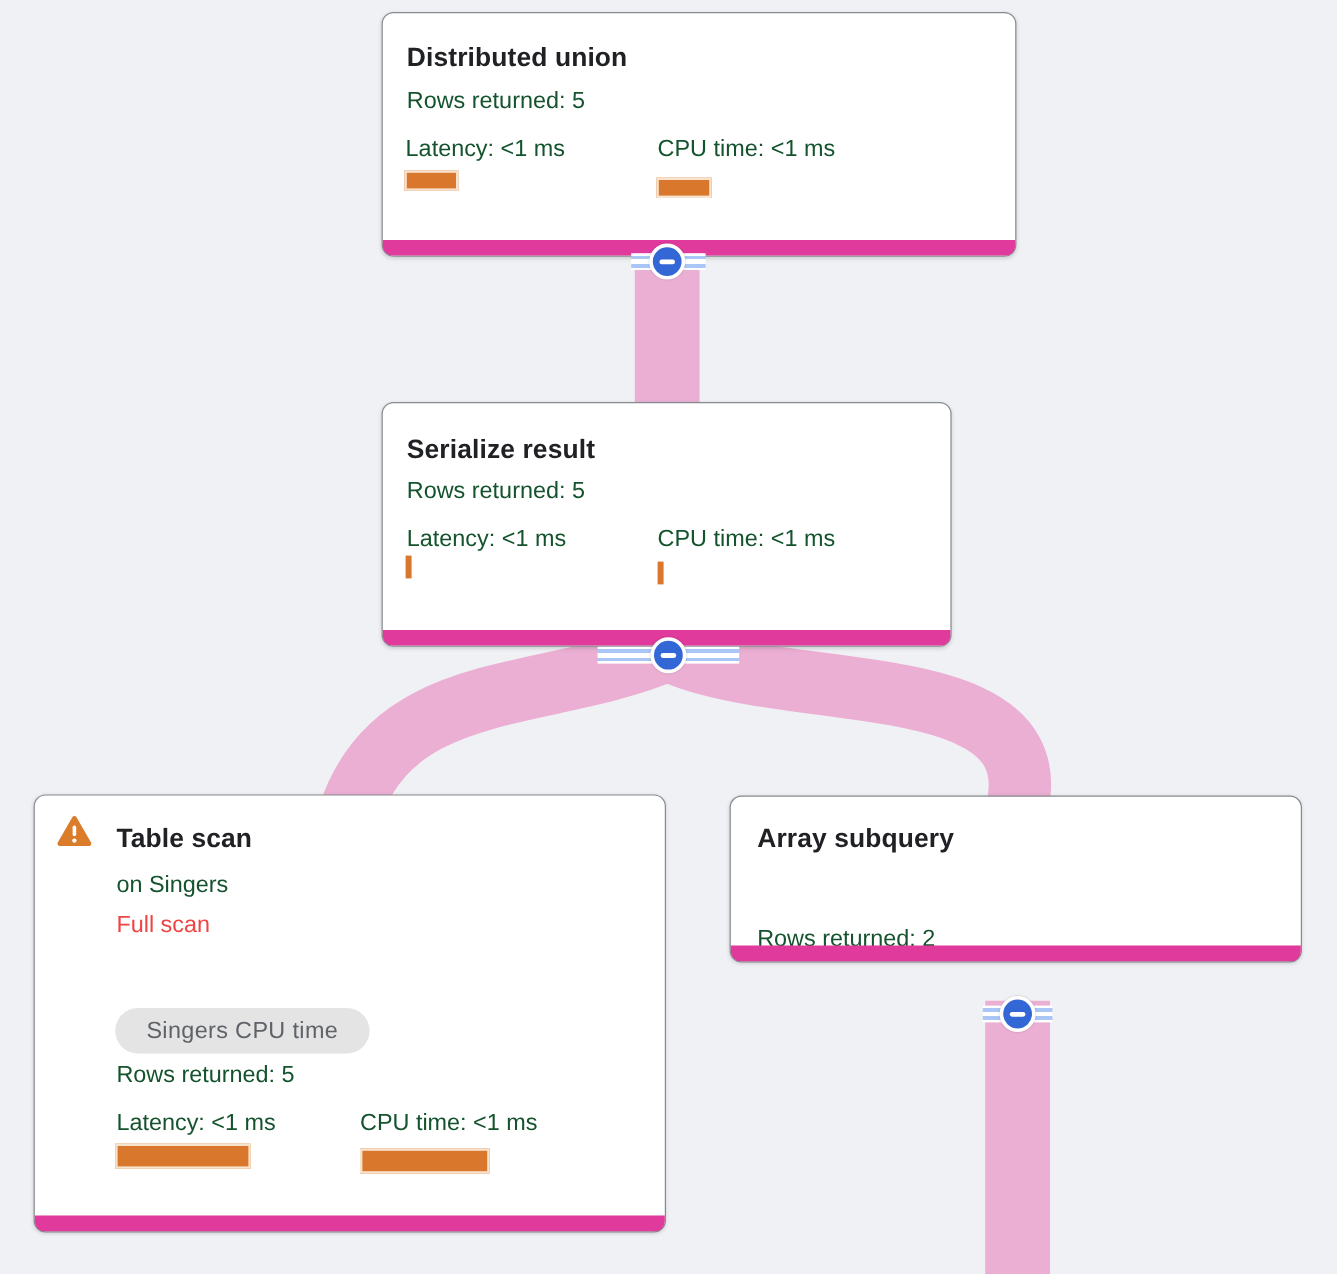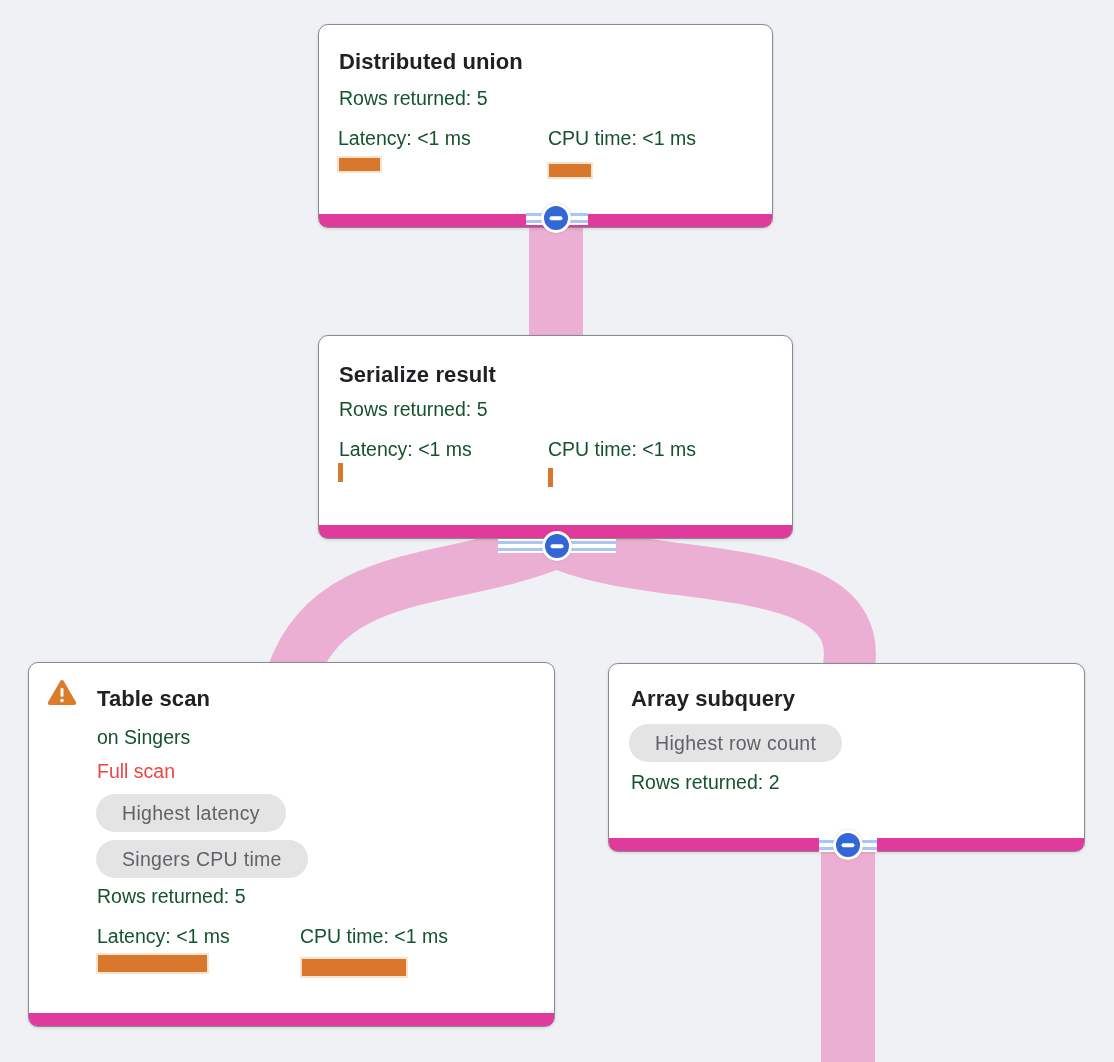--- a/index.html
+++ b/index.html
@@ -16,24 +16,24 @@
   .card{
     position:absolute;z-index:2;background:#fff;
     border:1.5px solid #878B90;border-radius:10px;
     box-shadow:0 1px 3px rgba(60,64,67,.18);
     box-sizing:border-box;
   }
   .card .footer{
     position:absolute;left:0;right:0;bottom:0;height:13px;
     background:#E03A9C;border-radius:0 0 8px 8px;
   }
-  #node-du{left:318px;top:24px;width:455px;height:204px;text-align:right;}
+  #node-du{left:318px;top:10px;width:529px;height:204px;text-align:right;}
   #node-sr{left:318px;top:335px;width:475px;height:204px;}
   #node-ts{left:28px;top:662px;width:527px;height:365px;}
-  #node-as{left:608px;top:663px;width:477px;height:189px;}
+  #node-as{left:608px;top:663px;width:477px;height:139px;}
 
   .title{
     position:absolute;white-space:nowrap;
     font-size:22px;line-height:28px;font-weight:600;
     color:#202124;letter-spacing:.1px;
   }
   .body-text{
     position:absolute;white-space:nowrap;
     font-size:19.5px;line-height:25px;font-weight:400;color:#14532d;
   }
@@ -141,33 +141,31 @@
 
   <div class="card" id="node-ts">
     <svg class="warn" viewBox="0 0 24 22">
       <path d="M10.6 1.4 L0.9 18.2 a1.6 1.6 0 0 0 1.4 2.4 h19.4 a1.6 1.6 0 0 0 1.4 -2.4 L13.4 1.4 a1.62 1.62 0 0 0 -2.8 0 Z" fill="#DB7C2B"></path>
       <rect x="10.8" y="7" width="2.4" height="7" rx="1.1" fill="#fff"></rect>
       <circle cx="12" cy="17" r="1.45" fill="#fff"></circle>
     </svg>
     <div class="title">Table scan</div>
     <div class="body-text sub">on Singers</div>
     <div class="body-text muted scan">Full scan</div>
-    <div class="badge badge1">Highest latency</div>
     <div class="badge badge2">Singers CPU time</div>
     <div class="body-text rows">Rows returned: 5</div>
     <div class="body-text lab1">Latency: &lt;1 ms</div>
     <div class="body-text lab2">CPU time: &lt;1 ms</div>
     <div class="bar bar1" style="width: 113px; height: 21px;"></div>
     <div class="bar bar2" style="width: 108px; height: 21px;"></div>
     <div class="footer"></div>
   </div>
 
   <div class="card" id="node-as">
     <div class="title">Array subquery</div>
-    <div class="badge badge1">Highest row count</div>
     <div class="body-text rows">Rows returned: 2</div>
     <div class="footer"></div>
   </div>
 
   <div class="stripe" id="stripe-du"></div>
   <div class="stripe" id="stripe-sr"></div>
   <div class="stripe" id="stripe-as"></div>
 
   <div class="collapse" id="collapse-du">
     <span class="minus"></span>

